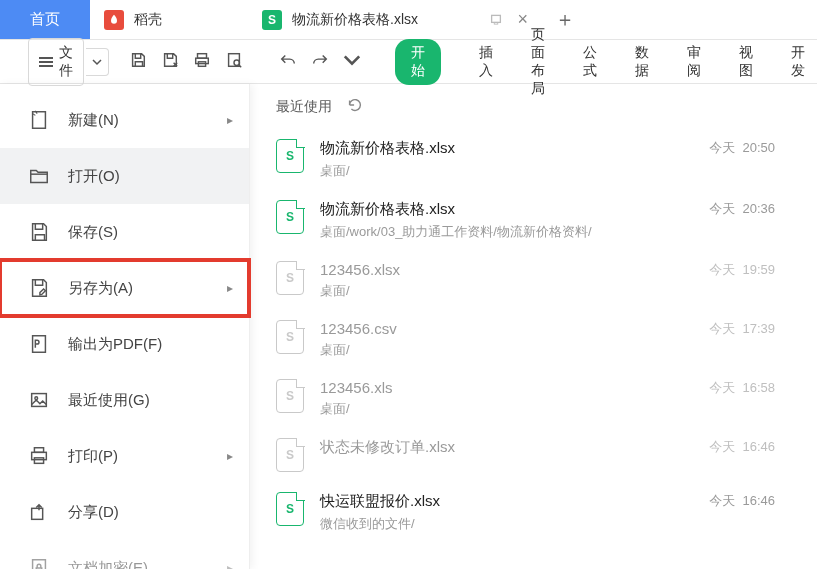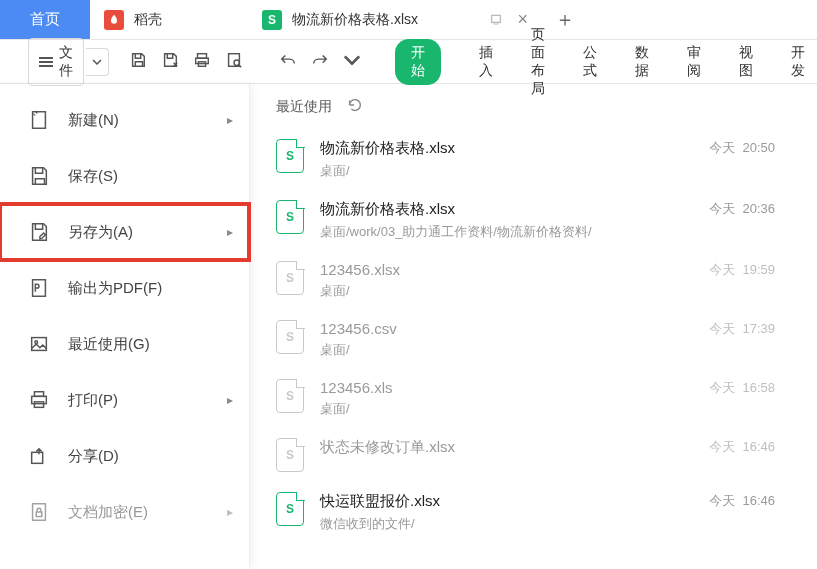--- a/index.html
+++ b/index.html
@@ -155,20 +155,27 @@
 
     <div class="menu-item">
       <svg viewBox="0 0 24 24">
           <rect x="5" y="3" width="14" height="18"></rect>
           <path d="M8 2l2 3M5 5l3 2" stroke-width="1.2"></path>
         </svg>
       <span class="menu-label">新建(N)</span>
       <span class="arrow">▸</span>
     </div>
 
+    <div class="menu-item selected">
+      <svg viewBox="0 0 24 24">
+          <path d="M3 6h6l2 2h10v11H3z"></path>
+          <path d="M3 10h18"></path>
+        </svg>
+      <span class="menu-label">打开(O)</span>
+    </div>
 
     <div class="menu-item">
       <svg viewBox="0 0 24 24">
           <path d="M5 3h12l3 3v15H5z"></path>
           <path d="M8 3v6h8V3M8 21v-6h10v6"></path>
         </svg>
       <span class="menu-label">保存(S)</span>
     </div>
 
     <div class="menu-item highlight">

